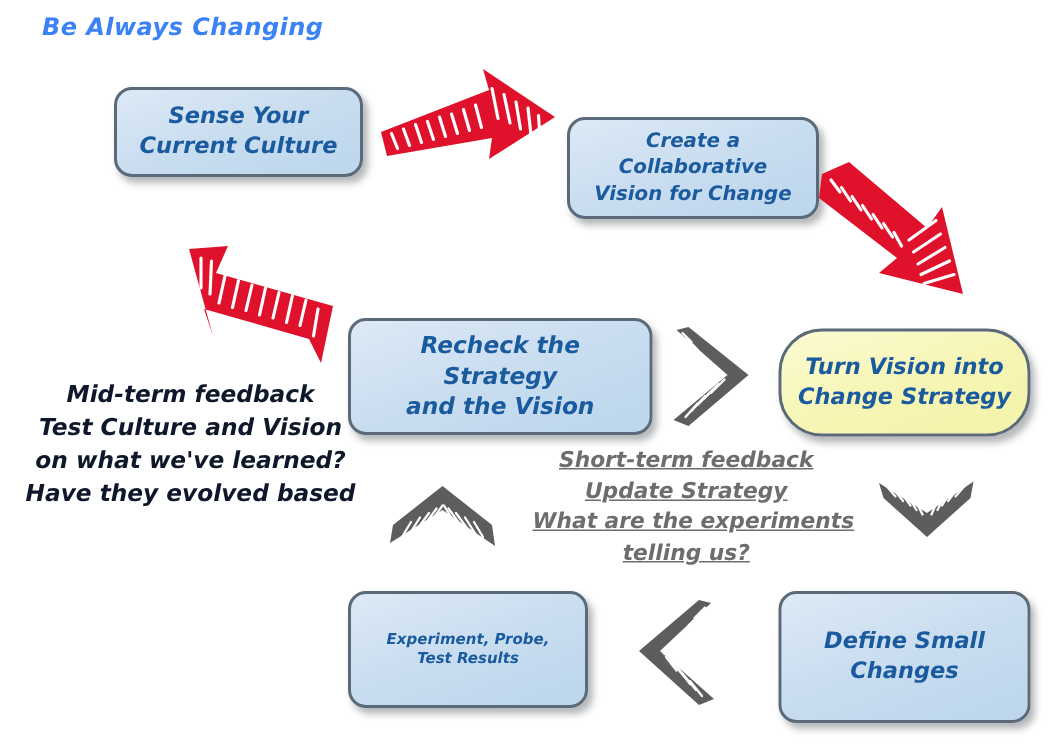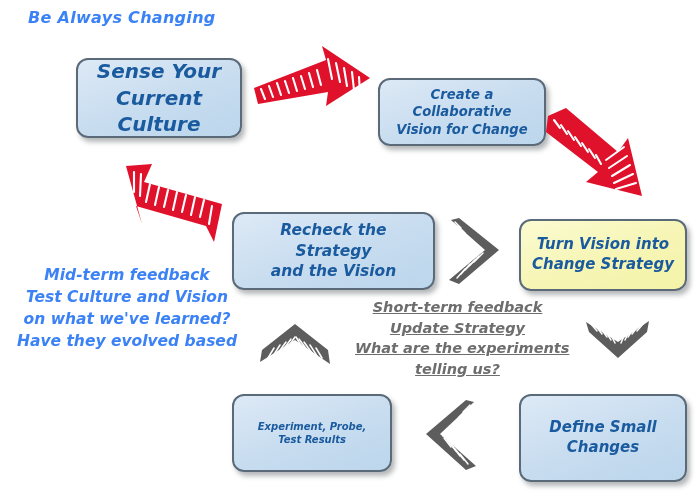--- a/index.html
+++ b/index.html
@@ -50,41 +50,41 @@
   }
   .pbox.blue {
     background: linear-gradient(160deg, #dde9f6 0%, #c7dcef 55%, #bcd6ec 100%);
   }
   .pbox.yellow {
     background: linear-gradient(160deg, #fbfbd2 0%, #f6f5b4 55%, #f4f3a8 100%);
   }
   .pbox .txt { display: block; }
 
   
-  #box-sense          { left: 76px;  top: 58px;  width: 166px; height: 80px;  font-size: 20px; }
+  #box-sense          { left: 76px;  top: 58px;  width: 166px; height: 60px;  font-size: 15px; }
   #box-vision         { left: 378px; top: 78px;  width: 168px; height: 68px;  font-size: 13.2px; }
-  #box-turn-vision    { left: 519px; top: 219px; width: 168px; height: 72px;  font-size: 15px;   }
+  #box-turn-vision    { left: 519px; top: 219px; width: 168px; height: 72px;  font-size: 15px; border-radius: 29px;   }
   #box-define         { left: 519px; top: 394px; width: 168px; height: 88px;  font-size: 15px;   }
   #box-experiment     { left: 232px; top: 394px; width: 160px; height: 78px;  font-size: 10px;   }
   #box-recheck        { left: 232px; top: 212px; width: 203px; height: 78px;  font-size: 15.5px; }
 
   
   .annot {
     position: absolute;
     font-family: "DejaVu Sans", sans-serif;
     font-style: italic;
     text-align: center;
     line-height: 1.42;
     white-space: nowrap;
   }
   #annot-midterm {
     left: 12px;
-    top: 264px;
+    top: 252px;
     width: 230px;
-    color: #3b82f6;
+    color: #0f172a;
     font-size: 15.5px;
     font-weight: bold;
   }
   #annot-shortterm {
     left: 355px;
     top: 297px;
     width: 205px;
     color: #6d6d6d;
     font-size: 14.5px;
     font-weight: bold;

